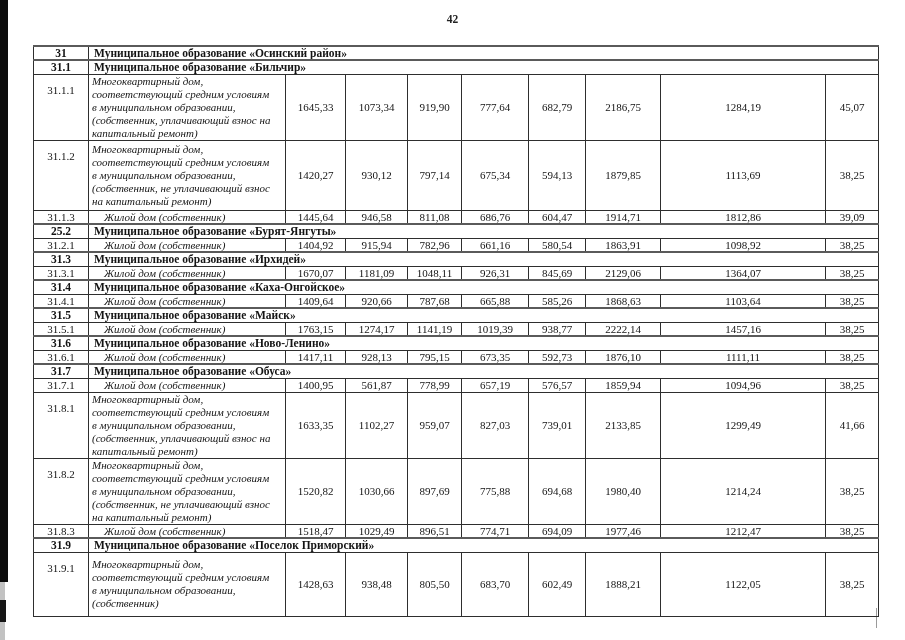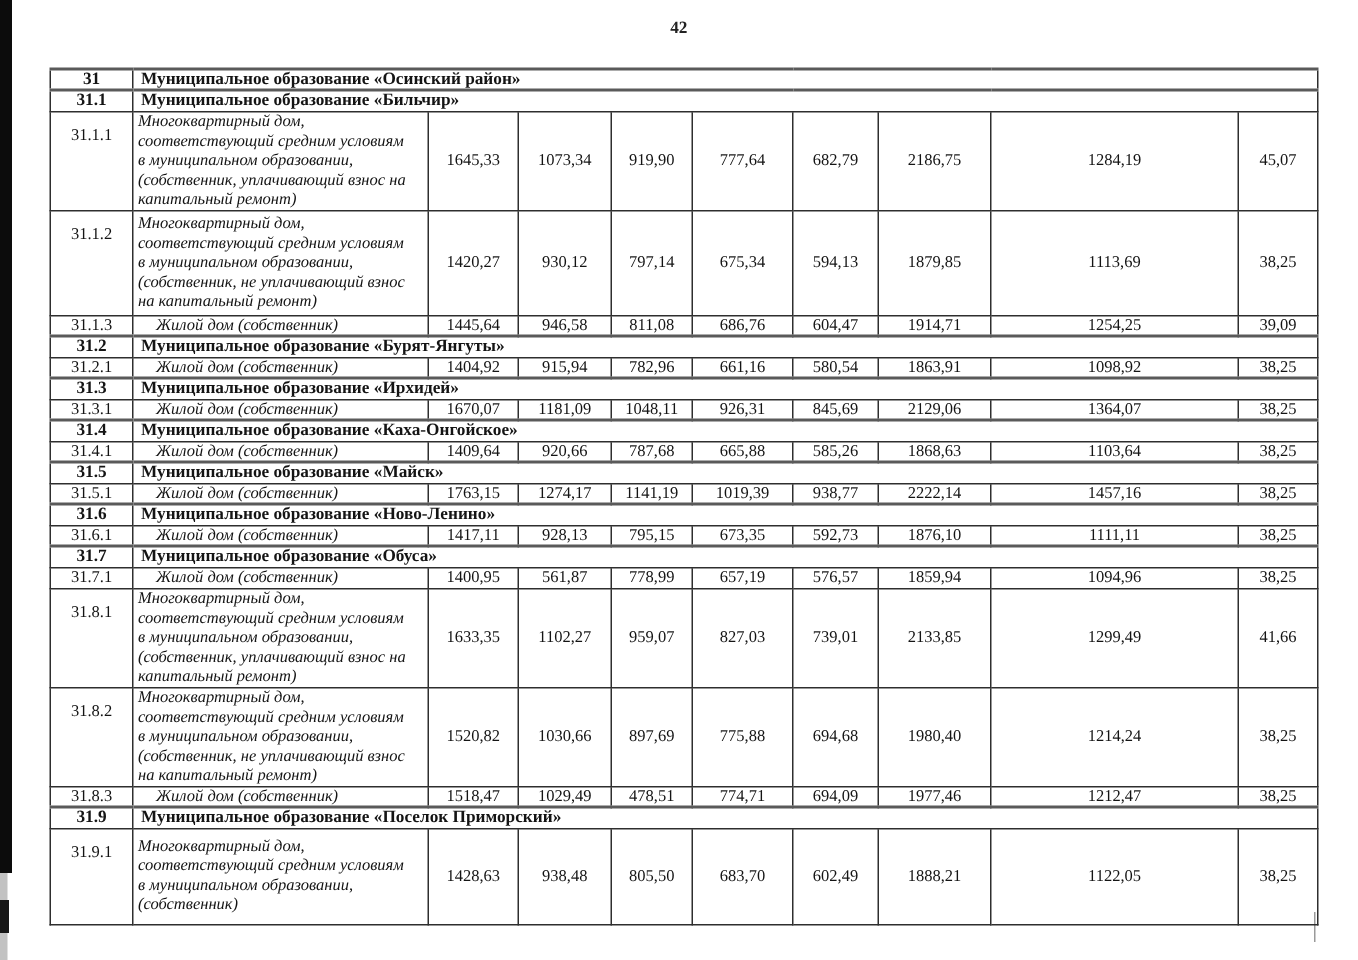--- a/index.html
+++ b/index.html
@@ -145,26 +145,26 @@
     </tr>
     <tr class="r-single">
       <td class="num">31.1.3</td>
       <td class="desc">Жилой дом (собственник)</td>
       <td class="val">1445,64</td>
       <td class="val">946,58</td>
       <td class="val">811,08</td>
       <td class="val">686,76</td>
       <td class="val">604,47</td>
       <td class="val">1914,71</td>
-      <td class="val">1254,25</td>
+      <td class="val">1812,86</td>
       <td class="val">39,09</td>
     </tr>
 
     <tr class="r-section">
-      <td class="num">31.2</td>
+      <td class="num">25.2</td>
       <td class="section-label" colspan="9">Муниципальное образование «Бурят-Янгуты»</td>
     </tr>
     <tr class="r-single">
       <td class="num">31.2.1</td>
       <td class="desc">Жилой дом (собственник)</td>
       <td class="val">1404,92</td>
       <td class="val">915,94</td>
       <td class="val">782,96</td>
       <td class="val">661,16</td>
       <td class="val">580,54</td>
@@ -288,21 +288,21 @@
       <td class="val">694,68</td>
       <td class="val">1980,40</td>
       <td class="val">1214,24</td>
       <td class="val">38,25</td>
     </tr>
     <tr class="r-single">
       <td class="num">31.8.3</td>
       <td class="desc">Жилой дом (собственник)</td>
       <td class="val">1518,47</td>
       <td class="val">1029,49</td>
-      <td class="val">478,51</td>
+      <td class="val">896,51</td>
       <td class="val">774,71</td>
       <td class="val">694,09</td>
       <td class="val">1977,46</td>
       <td class="val">1212,47</td>
       <td class="val">38,25</td>
     </tr>
 
     <tr class="r-section">
       <td class="num">31.9</td>
       <td class="section-label" colspan="9">Муниципальное образование «Поселок Приморский»</td>

